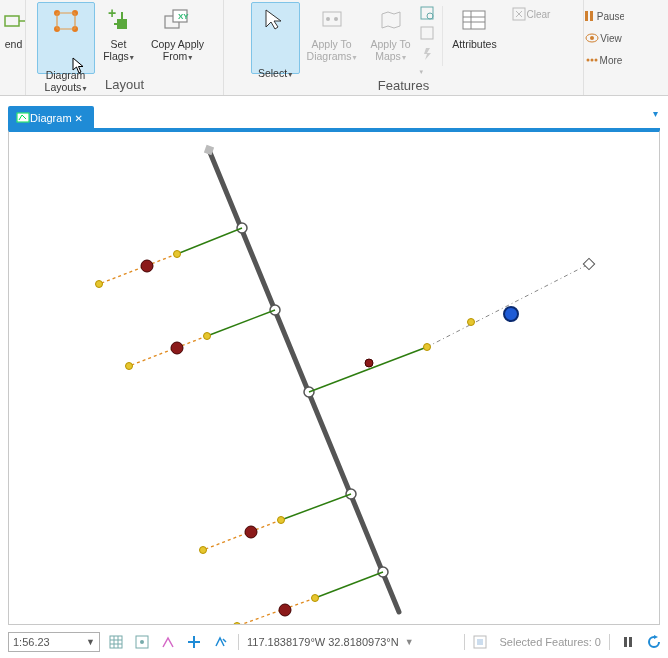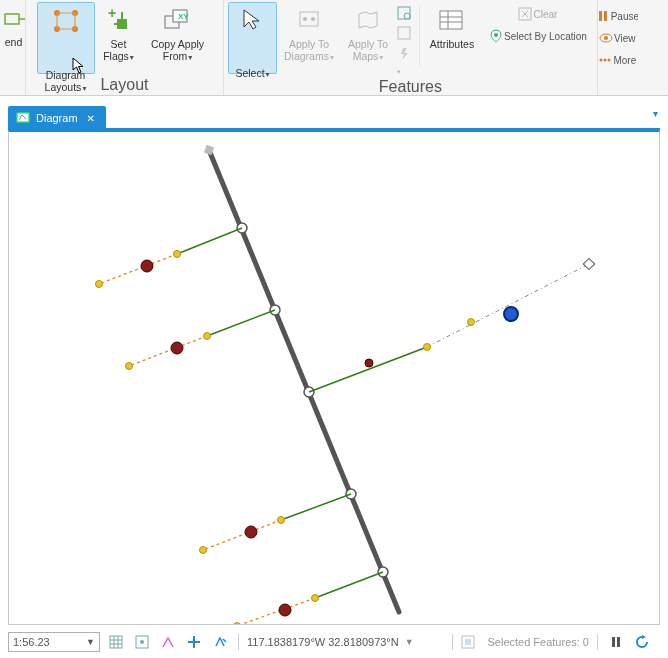--- a/index.html
+++ b/index.html
@@ -25,21 +25,21 @@
   .ribbon-group {
     display: flex;
     flex-direction: column;
     align-items: center;
     border-right: 1px solid #e0e0e0;
     padding: 2px 4px 0 4px;
     position: relative;
   }
   .ribbon-group.no-border { border-right: none; }
   .group-label {
-    font-size: 16px;
+    font-size: 13px;
     color: #555;
     margin-top: auto;
     padding: 2px 0 3px 0;
     text-align: center;
     width: 100%;
   }
   .buttons-row {
     display: flex;
     align-items: flex-start;
     gap: 2px;
@@ -107,21 +107,20 @@
     position:relative;
   }
   .tab {
     background:#1f8bd6;
     color:#fff;
     height:24px;
     display:flex;
     align-items:center;
     padding: 0 8px;
     font-size:11px;
-    gap:6px;
     border-radius: 2px 2px 0 0;
   }
   .tab .close {
     width:14px;height:14px;display:flex;align-items:center;justify-content:center;
     font-size:10px;color:#fff;cursor:pointer;
   }
   .tab-underline {
     position:absolute;
     left:8px; right:8px; bottom:0;
     height:2px;
@@ -139,21 +138,21 @@
     margin: 0 8px;
     height: 495px;
     background:#fff;
     position:relative;
     overflow:hidden;
   }
 
   
   .statusbar {
     position:absolute;
-    left:8px; right:16px; bottom:4px;
+    left:8px; right:4px; bottom:4px;
     height:24px;
     display:flex;
     align-items:center;
     gap:6px;
     font-size:11px;
     color:#555;
   }
   .combo {
     border:1px solid #b0b0b0;
     background:#fff;
@@ -296,29 +295,20 @@
       <div class="small-list">
         <div class="small-btn disabled">
           <span class="icon">
               <svg width="14" height="14">
                 <rect x="1" y="1" width="12" height="12" fill="none" stroke="#bbb"></rect>
                 <path d="M4 4 L10 10 M10 4 L4 10" stroke="#bbb"></path>
               </svg>
             </span>
           <span>Clear</span>
         </div>
-        <div class="small-btn">
-          <span class="icon">
-              <svg width="14" height="14">
-                <path d="M7 1 C10 1 12 3 12 6 C12 9 7 13 7 13 C7 13 2 9 2 6 C2 3 4 1 7 1 Z" fill="none" stroke="#3a8"></path>
-                <circle cx="7" cy="6" r="2" fill="#3a8"></circle>
-              </svg>
-            </span>
-          <span>Select By Location</span>
-        </div>
       </div>
     </div>
     <div class="group-label">Features</div>
   </div>
 
   <div class="ribbon-group frag-right no-border cut">
     <div class="small-list" style="padding-top:4px">
       <div class="small-btn">
         <span class="icon">
             <svg width="14" height="14">

